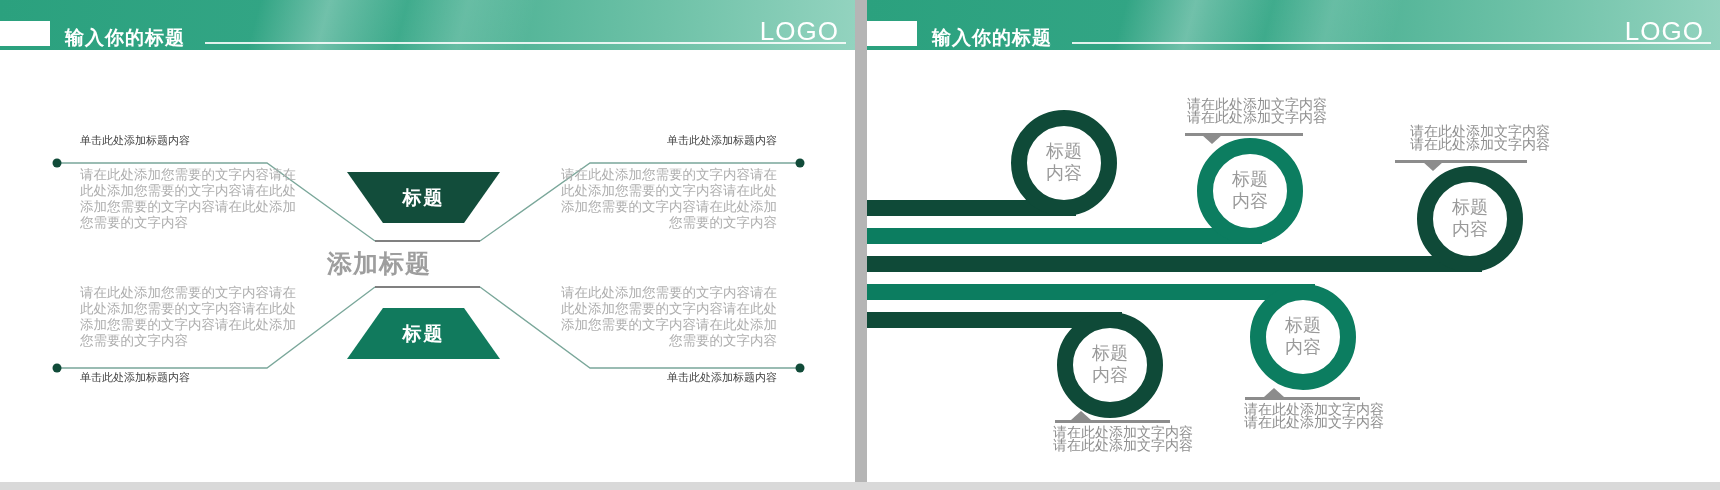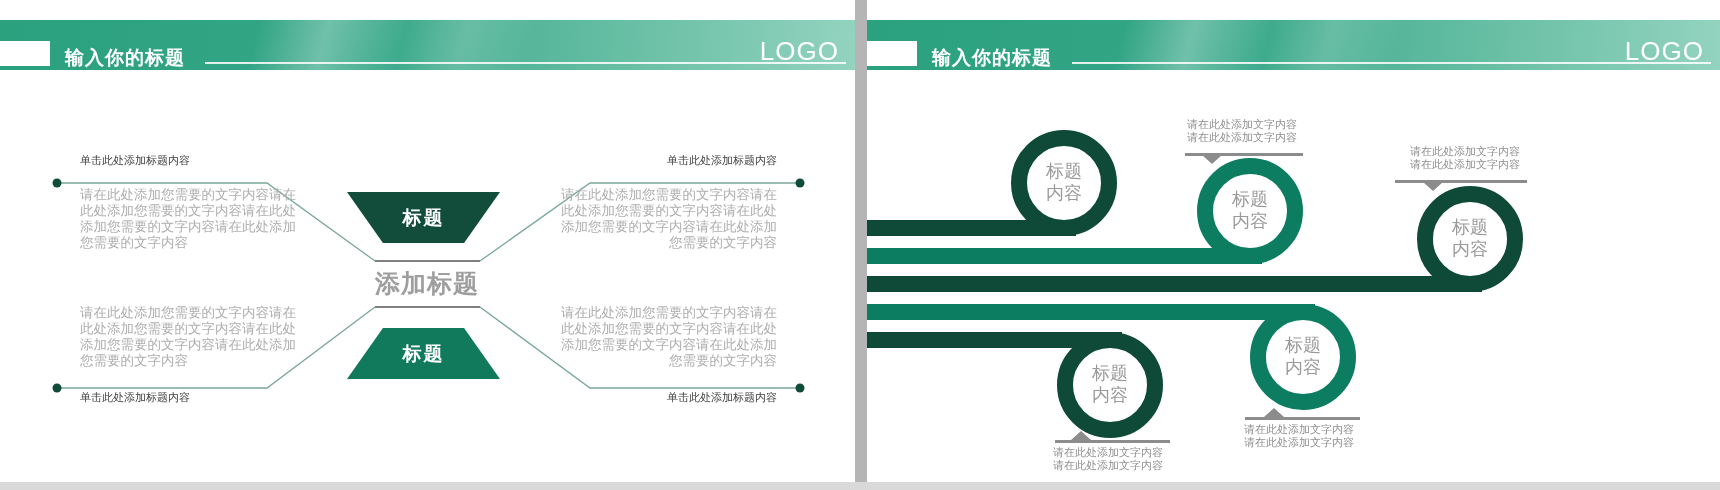--- a/index.html
+++ b/index.html
@@ -1,18 +1,18 @@
 <!DOCTYPE html>
 <html><head>
 <meta charset="utf-8">
 <style>
   html,body{margin:0;padding:0;background:#fff;}
   .stage{position:relative;width:1720px;height:490px;background:#ffffff;overflow:hidden;
          font-family:"Liberation Sans","DejaVu Sans",sans-serif;}
-  .slide{position:absolute;top:0;height:384px;background:#fff;margin-top:20px;}
+  .slide{position:absolute;top:0;height:384px;background:#fff;}
   #slide1{left:0;width:855px;}
   #slide2{left:867px;width:853px;}
   .divider{position:absolute;left:855px;top:0;width:12px;height:490px;background:#b5b5b5;}
   .footer-strip{position:absolute;left:0;right:0;top:482px;height:8px;background:#d9d9d9;z-index:9;}
 
   
   .slide-header{position:absolute;left:0;top:0;right:0;height:50px;
     background-image:
       linear-gradient(105deg, rgba(255,255,255,0) 30%, rgba(255,255,255,.30) 38%, rgba(255,255,255,0) 47%, rgba(255,255,255,.16) 54%, rgba(255,255,255,0) 62%),
       linear-gradient(93deg,#2ba17e 0%,#34a686 40%,#6fc2a8 78%,#93d3bf 100%);}
@@ -23,26 +23,26 @@
 
   
   .svg-abs{position:absolute;left:0;top:0;}
   .blk-heading{position:absolute;width:220px;font-size:11px;font-weight:normal;color:#3d3d3d;white-space:nowrap;}
   .blk-body{position:absolute;width:220px;font-size:13.5px;line-height:16px;color:#aeaeae;}
   .alr{text-align:right;}
   .trap{position:absolute;left:347px;width:153px;height:51px;display:flex;align-items:center;justify-content:center;}
   .trap-top{top:172px;background:#124d3b;clip-path:polygon(0 0,100% 0,76.5% 100%,23.5% 100%);}
   .trap-bottom{top:308px;background:#117a5d;clip-path:polygon(23.5% 0,76.5% 0,100% 100%,0 100%);}
   .trap span{color:#fff;font-size:19px;font-weight:bold;letter-spacing:2px;}
-  .center-title{position:absolute;left:327px;top:247px;width:200px;text-align:center;
+  .center-title{position:absolute;left:327px;top:247px;width:200px;text-align:left;
     font-size:25px;font-weight:bold;color:#9e9e9e;letter-spacing:1px;}
 
   
   .node-label{position:absolute;width:80px;text-align:center;font-size:18px;line-height:22px;color:#9a9a9a;}
-  .ann-text{position:absolute;font-size:11px;line-height:12.5px;color:#8f8f8f;white-space:nowrap;}
+  .ann-text{position:absolute;font-size:14px;line-height:12.5px;color:#8f8f8f;white-space:nowrap;}
   .ann-rule{position:absolute;height:2.5px;background:#8c8c8c;}
   .tri{position:absolute;width:0;height:0;border-left:10px solid transparent;border-right:10px solid transparent;}
   .tri-down{border-top:9px solid #8c8c8c;}
   .tri-up{border-bottom:9px solid #8c8c8c;}
 </style>
 </head>
 <body>
 
 <div class="stage">
 

